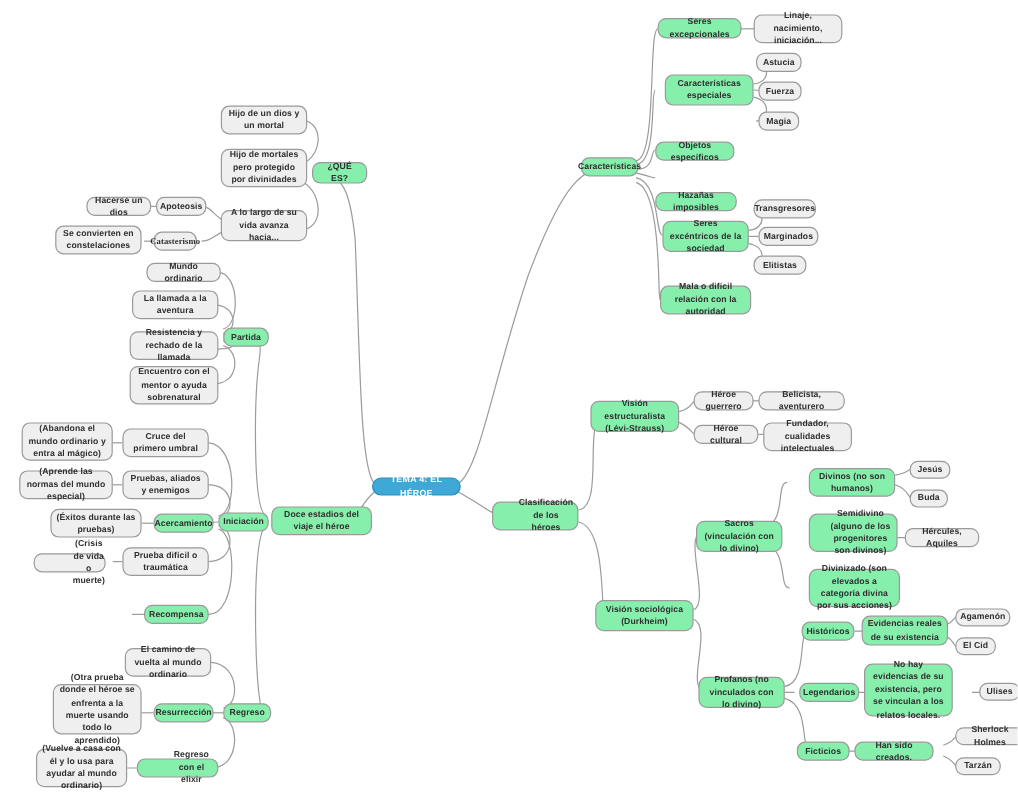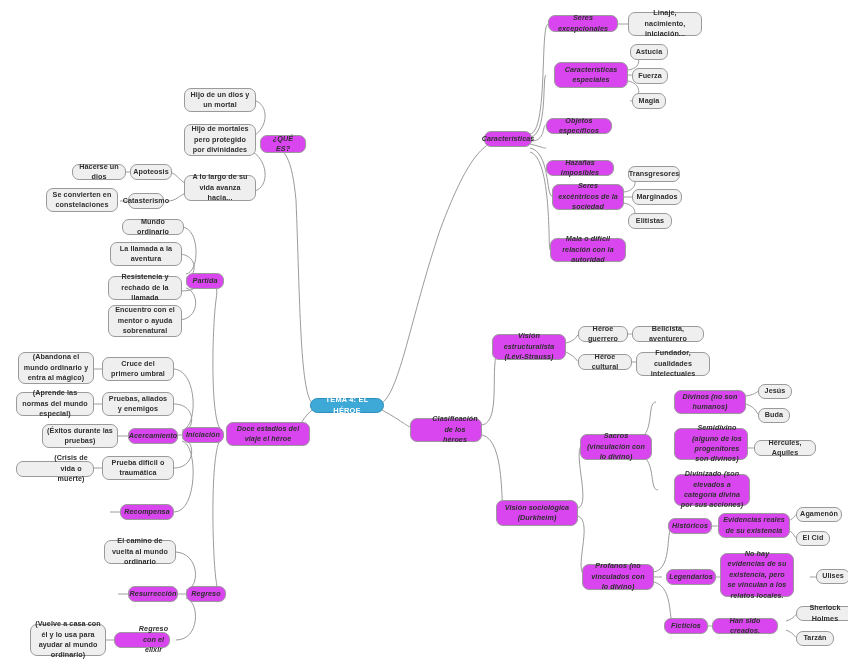--- a/index.html
+++ b/index.html
@@ -35,21 +35,21 @@
     border:1px solid #9a9a9a;
     border-radius:7px;
     color:#2f2f2f;
     font-size:7.2px;
     line-height:1.45;
     font-weight:bold;
     padding:2px 4px;
     background:#efefef;
     letter-spacing:.08px;
   }
-  .node.mid{ background:#d946ef;font-style:italic; }
+  .node.mid{ background:#86efac; }
   .node.root{
     background:#3ea9d6;
     border:1px solid #2b8fbb;
     color:#ffffff;
     border-radius:11px;
     font-size:7.4px;
     letter-spacing:.2px;
   }
 </style>
 </head>
@@ -155,46 +155,47 @@
   </svg>
 
   <div class="node root" style="left:310px;top:398px;width:74px;height:15px;">TEMA 4: EL HÉROE</div>
 
   <div class="node mid" style="left:260px;top:135px;width:46px;height:18px;">¿QUÉ ES?</div>
   <div class="node" style="left:184px;top:88px;width:72px;height:24px;">Hijo de un dios y un mortal</div>
   <div class="node" style="left:184px;top:124px;width:72px;height:32px;">Hijo de mortales pero protegido por divinidades</div>
   <div class="node" style="left:184px;top:175px;width:72px;height:26px;">A lo largo de su vida avanza hacia...</div>
   <div class="node" style="left:130px;top:164px;width:42px;height:16px;">Apoteosis</div>
   <div class="node" style="left:72px;top:164px;width:54px;height:16px;">Hacerse un dios</div>
-  <div class="node" style="left:128px;top:193px;width:36px;height:16px;">Catasterismo</div>
+  <div class="node" style="left:128px;top:193px;width:36px;height:16px;font-family:Liberation Serif, serif;">Catasterismo</div>
   <div class="node" style="left:46px;top:188px;width:72px;height:24px;">Se convierten en constelaciones</div>
 
   <div class="node mid" style="left:226px;top:422px;width:84px;height:24px;">Doce estadios del viaje el héroe</div>
 
   <div class="node mid" style="left:186px;top:273px;width:38px;height:16px;">Partida</div>
   <div class="node" style="left:122px;top:219px;width:62px;height:16px;">Mundo ordinario</div>
   <div class="node" style="left:110px;top:242px;width:72px;height:24px;">La llamada a la aventura</div>
   <div class="node" style="left:108px;top:276px;width:74px;height:24px;">Resistencia y rechado de la llamada</div>
   <div class="node" style="left:108px;top:305px;width:74px;height:32px;">Encuentro con el mentor o ayuda sobrenatural</div>
 
   <div class="node mid" style="left:182px;top:427px;width:42px;height:16px;">Iniciación</div>
   <div class="node" style="left:102px;top:357px;width:72px;height:24px;">Cruce del primero umbral</div>
   <div class="node" style="left:18px;top:352px;width:76px;height:32px;">(Abandona el mundo ordinario y entra al mágico)</div>
   <div class="node" style="left:102px;top:392px;width:72px;height:24px;">Pruebas, aliados y enemigos</div>
   <div class="node" style="left:16px;top:392px;width:78px;height:24px;">(Aprende las normas del mundo especial)</div>
   <div class="node mid" style="left:128px;top:428px;width:50px;height:16px;">Acercamiento</div>
   <div class="node" style="left:42px;top:424px;width:76px;height:24px;">(Éxitos durante las pruebas)</div>
   <div class="node" style="left:102px;top:456px;width:72px;height:24px;">Prueba difícil o traumática</div>
-  <div class="node" style="left:16px;top:461px;width:78px;height:16px;padding-left:36px;">(Crisis de vida o muerte)</div>
+  <div class="node" style="left:28px;top:461px;width:60px;height:16px;padding-left:36px;">(Crisis de vida o muerte)</div>
   <div class="node mid" style="left:120px;top:504px;width:54px;height:16px;">Recompensa</div>
 
   <div class="node mid" style="left:186px;top:586px;width:40px;height:16px;">Regreso</div>
   <div class="node" style="left:104px;top:540px;width:72px;height:24px;">El camino de vuelta al mundo ordinario</div>
   <div class="node mid" style="left:128px;top:586px;width:50px;height:16px;">Resurrección</div>
-  <div class="node mid" style="left:114px;top:632px;width:56px;height:16px;padding-left:27px;">Regreso con el elixir</div>
+  <div class="node" style="left:44px;top:570px;width:74px;height:42px;">(Otra prueba donde el héroe se enfrenta a la muerte usando todo lo aprendido)</div>
+  <div class="node mid" style="left:114px;top:632px;width:68px;height:16px;padding-left:27px;">Regreso con el elixir</div>
   <div class="node" style="left:30px;top:624px;width:76px;height:32px;">(Vuelve a casa con él y lo usa para ayudar al mundo ordinario)</div>
 
   <div class="node mid" style="left:484px;top:131px;width:48px;height:16px;">Características</div>
   <div class="node mid" style="left:548px;top:15px;width:70px;height:17px;">Seres excepcionales</div>
   <div class="node" style="left:628px;top:12px;width:74px;height:24px;">Linaje, nacimiento, iniciación...</div>
   <div class="node mid" style="left:554px;top:62px;width:74px;height:26px;">Características especiales</div>
   <div class="node" style="left:630px;top:44px;width:38px;height:16px;">Astucia</div>
   <div class="node" style="left:632px;top:68px;width:36px;height:16px;">Fuerza</div>
   <div class="node" style="left:632px;top:93px;width:34px;height:16px;">Magia</div>
   <div class="node mid" style="left:546px;top:118px;width:66px;height:16px;">Objetos específicos</div>

